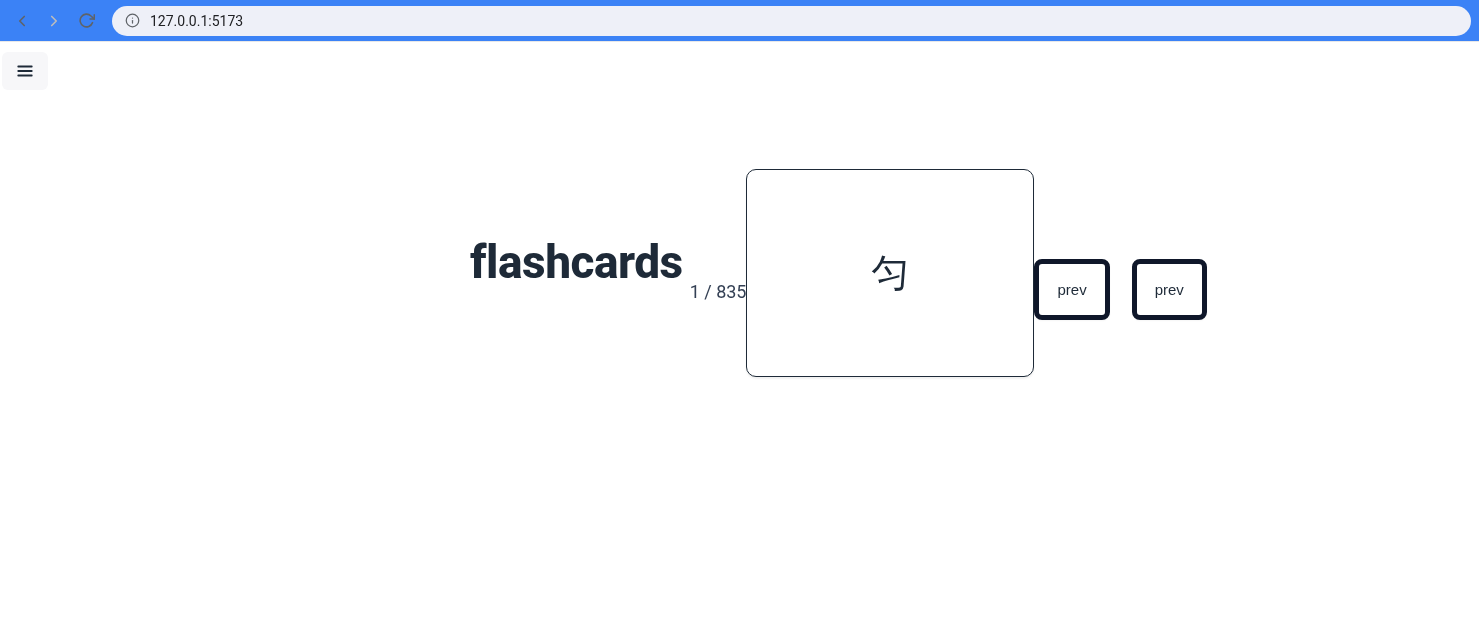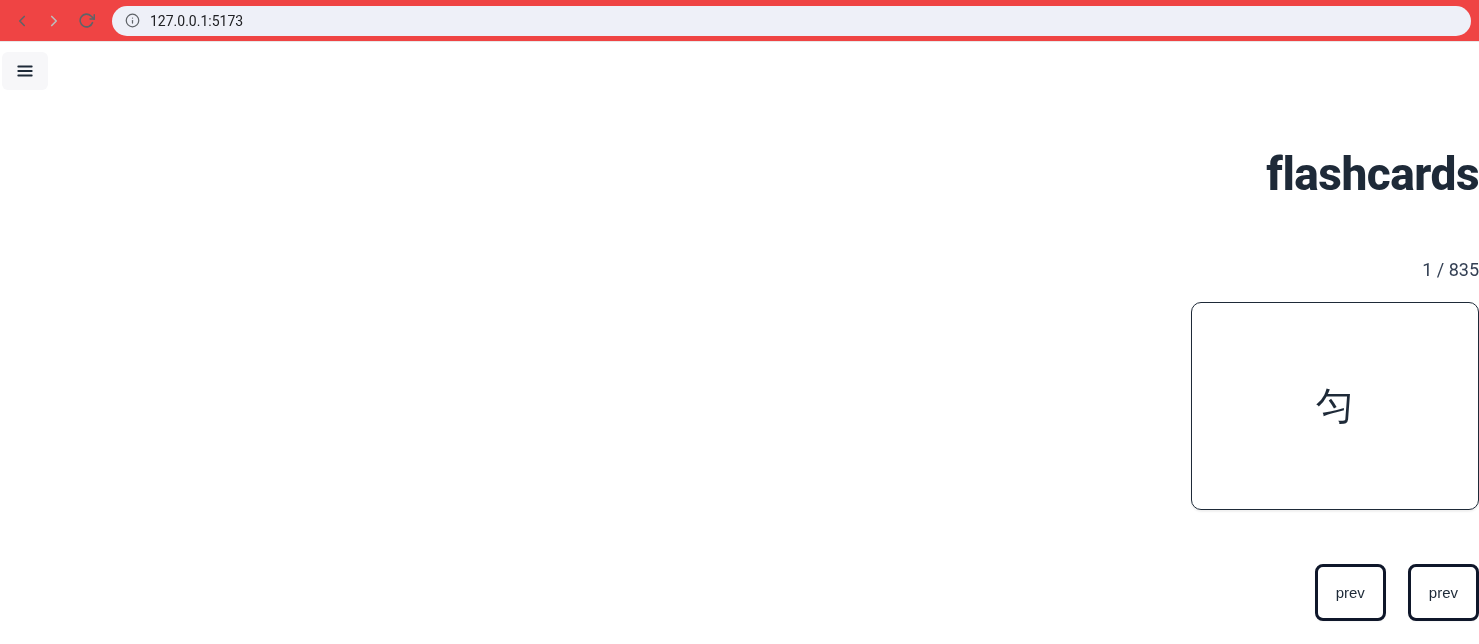--- a/index.html
+++ b/index.html
@@ -12,21 +12,21 @@
       background: #ffffff;
       width: 1479px;
       height: 644px;
       overflow: hidden;
     }
     
     .browser-bar {
       display: flex;
       align-items: center;
       height: 42px;
-      background: #ef4444;
+      background: #3b82f6;
       padding: 0 8px;
       gap: 4px;
       border-bottom: 1px solid #e8e8e8;
     }
     .nav-btn {
       width: 28px;
       height: 28px;
       display: flex;
       align-items: center;
       justify-content: center;
@@ -83,22 +83,22 @@
       justify-content: center;
       cursor: pointer;
       color: #1e2a38;
     }
     .main-area {
       position: absolute;
       left: 470px;
       right: 0;
       top: 0;
       display: flex;
-      flex-direction: column;
-      align-items: flex-end;
+      flex-direction: row;
+      align-items: center;
       padding-top: 105px;
     }
     .page-title {
       font-size: 46px;
       font-weight: 800;
       color: #1e2a38;
       letter-spacing: -0.5px;
     }
     .counter {
       margin-top: 58px;
@@ -126,21 +126,21 @@
     .controls {
       margin-top: 54px;
       display: flex;
       gap: 22px;
     }
     .ctrl-btn {
       padding: 17px 18px;
       font-size: 15px;
       color: #1e2a38;
       background: #ffffff;
-      border: 3px solid #0f172a;
+      border: 5px solid #0f172a;
       border-radius: 8px;
       cursor: pointer;
       box-shadow: 0 1px 2px rgba(0,0,0,0.04);
     }
   </style>
 </head>
 <body>
 
 <div class="browser-bar">
   <button class="nav-btn">

